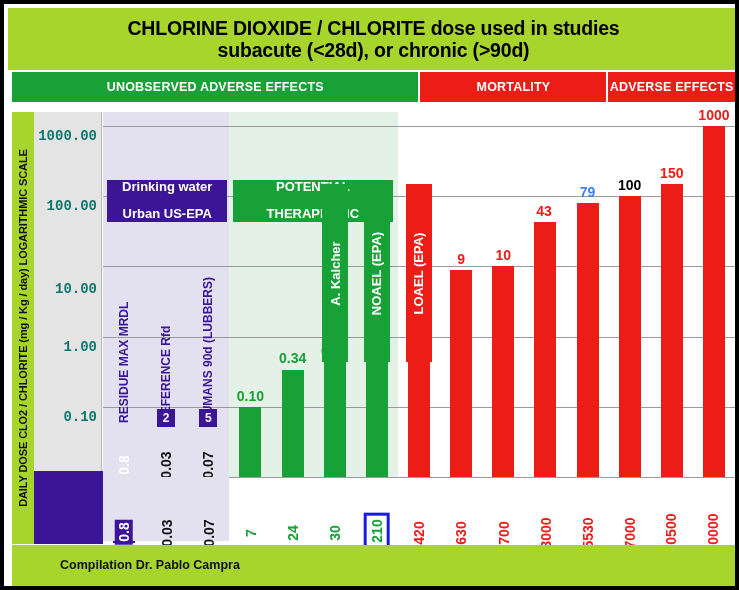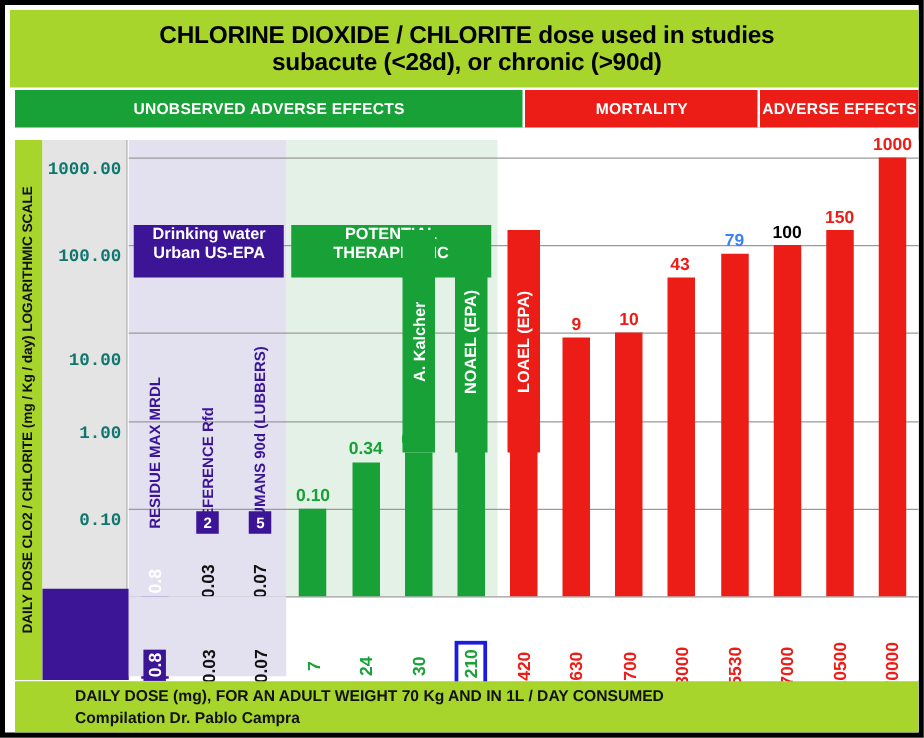--- a/index.html
+++ b/index.html
@@ -83,21 +83,21 @@
   
   #annot{
     position:absolute;left:138px;top:114px;width:580px;
     font-size:19px;font-weight:bold;color:#111;
     border-bottom:3px solid #2222cc;padding-bottom:3px;
     text-align:center;letter-spacing:-0.3px;
   }
 
   
   .callout{
-    position:absolute;display:flex;align-items:center;justify-content:flex-start;
+    position:absolute;display:flex;align-items:center;justify-content:space-between;
     color:#fff;font-weight:bold;text-align:center;box-sizing:border-box;
   }
   #callout-drinking{
     background:#3b1596;font-size:13px;line-height:1.15;
   }
   #callout-potential{
     background:#17a136;font-size:13px;line-height:1.15;
   }
 
   
@@ -290,17 +290,16 @@
       </div>
       <div class="xtick" style="left: 547.733px; width: 42.1333px;">
         <span class="xt-red">10500</span>
       </div>
       <div class="xtick" style="left: 589.867px; width: 42.1333px;">
         <span class="xt-red">70000</span>
       </div>
     </div>
 
   <div id="footer">
-    <div>DAILY DOSE (mg), FOR AN ADULT WEIGHT 70 Kg AND IN 1L / DAY CONSUMED</div>
     <div>Compilation Dr. Pablo Campra</div>
   </div>
 
 </div>
 
 </body></html>

